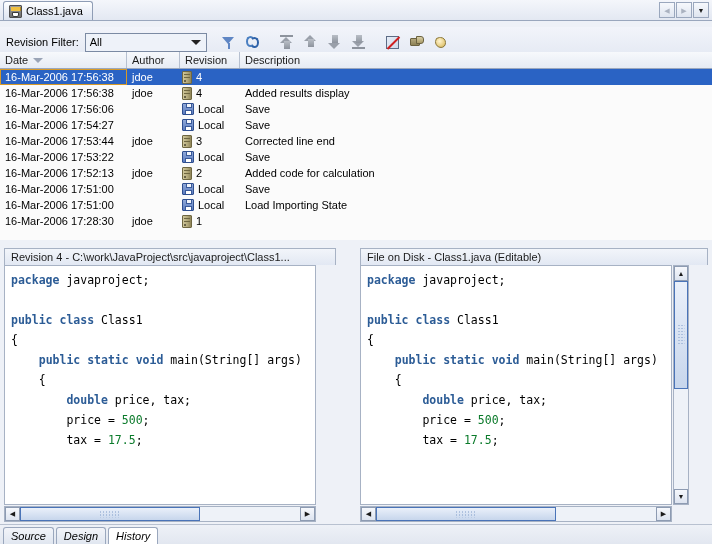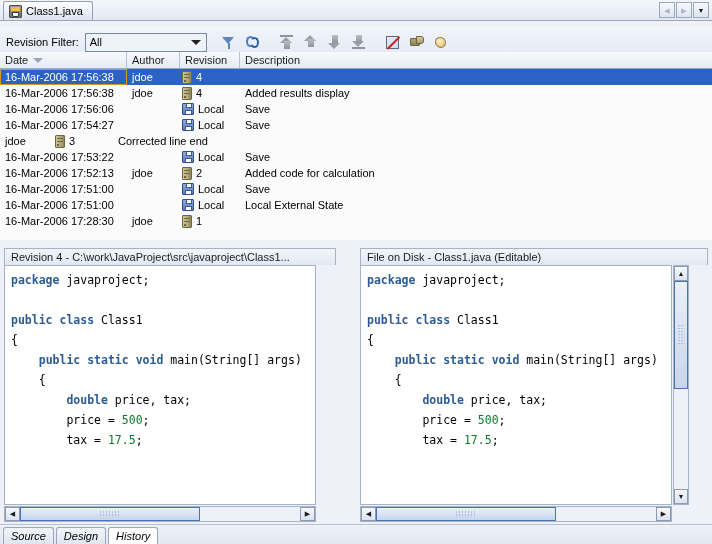--- a/index.html
+++ b/index.html
@@ -532,20 +532,21 @@
         <div class="trow">
           <div class="cell c-date col-date">16-Mar-2006 17:54:27</div>
           <div class="cell col-author"></div>
           <div class="cell c-rev col-rev">
             <span class="ic-disk"></span>
             <span>Local</span>
           </div>
           <div class="cell col-desc">Save</div>
         </div>
         <div class="trow">
+          <div class="cell c-date col-date">16-Mar-2006 17:53:44</div>
           <div class="cell col-author">jdoe</div>
           <div class="cell c-rev col-rev">
             <span class="ic-server"></span>
             <span>3</span>
           </div>
           <div class="cell col-desc">Corrected line end</div>
         </div>
         <div class="trow">
           <div class="cell c-date col-date">16-Mar-2006 17:53:22</div>
           <div class="cell col-author"></div>
@@ -573,21 +574,21 @@
           </div>
           <div class="cell col-desc">Save</div>
         </div>
         <div class="trow">
           <div class="cell c-date col-date">16-Mar-2006 17:51:00</div>
           <div class="cell col-author"></div>
           <div class="cell c-rev col-rev">
             <span class="ic-disk"></span>
             <span>Local</span>
           </div>
-          <div class="cell col-desc">Local External State</div>
+          <div class="cell col-desc">Load Importing State</div>
         </div>
         <div class="trow">
           <div class="cell c-date col-date">16-Mar-2006 17:28:30</div>
           <div class="cell col-author">jdoe</div>
           <div class="cell c-rev col-rev">
             <span class="ic-server"></span>
             <span>1</span>
           </div>
         </div>
       </div>

